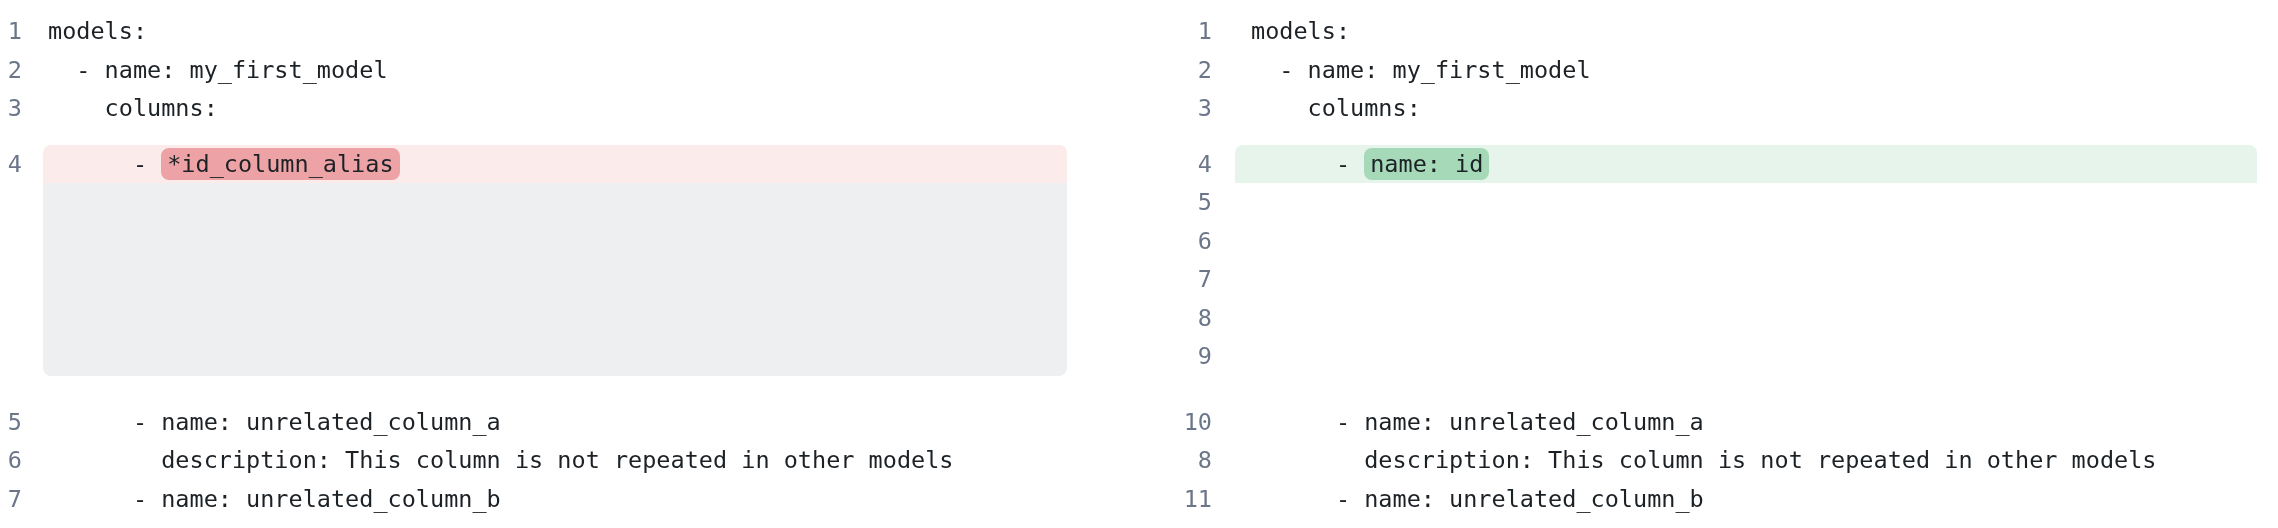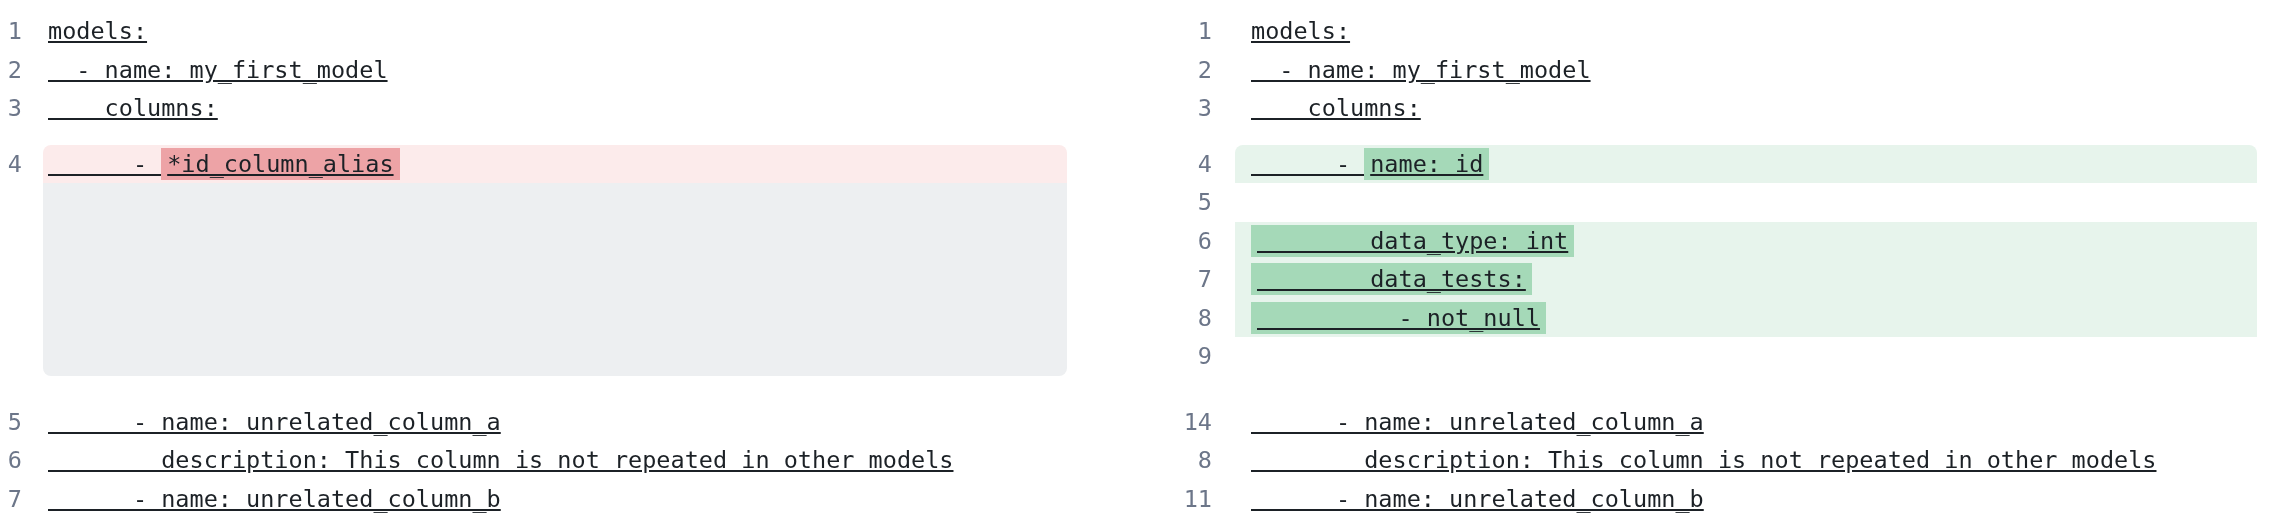--- a/index.html
+++ b/index.html
@@ -13,35 +13,35 @@
   body{
     width:2278px;height:528px;overflow:hidden;background:var(--bg);
     font-family:"DejaVu Sans Mono","Liberation Mono",monospace;
     font-size:23.5px;line-height:38.5px;color:var(--text);
   }
   .diff{display:flex;width:2278px;}
   .pane{width:1139px;padding-top:12px;flex:none;}
   .row{display:flex;height:38.5px;}
   .row.spacer-row{height:192.5px;}
   .gutter{flex:none;text-align:right;color:var(--num);user-select:none;white-space:pre;}
-  .codecol{flex:none;white-space:pre;text-decoration:underline;}
+  .codecol{flex:none;white-space:pre;}
   
   .pane-old .gutter{width:22px;}
   .pane-old .codecol{margin-left:21px;width:1024px;padding-left:5px;}
   
   .pane-new .gutter{width:73px;}
   .pane-new .codecol{margin-left:23px;width:1022px;padding-left:16px;}
   
   .group{margin:17px 0 27px 0;}
   .group .row:first-child .codecol{border-top-left-radius:8px;border-top-right-radius:8px;}
   .group .row:last-child .codecol{border-bottom-left-radius:8px;border-bottom-right-radius:8px;}
   .removed .codecol{background:var(--removed-row);}
   .added .codecol{background:var(--added-row);}
   .spacer-row .codecol{background:var(--collapsed);height:192.5px;}
-  .mark{border-radius:0;padding:2px 6px;}
+  .mark{border-radius:8px;padding:2px 6px;}
   .removed .mark{background:var(--removed-token);}
   .added .mark{background:var(--added-token);}
 </style>
 </head>
 <body>
 
 <div class="diff">
   <div class="pane pane-old">
       <div class="row context">
         <div class="gutter">1</div>
@@ -94,36 +94,33 @@
       <div class="group">
         <div class="row added">
           <div class="gutter">4</div>
           <div class="codecol"><span>      - </span><span class="mark">name: id</span></div>
         </div>
         <div class="row added">
           <div class="gutter">5</div>
         </div>
         <div class="row added">
           <div class="gutter">6</div>
-          <div class="codecol"><span class="mark">        data_type: int</span></div>
         </div>
         <div class="row added">
           <div class="gutter">7</div>
-          <div class="codecol"><span class="mark">        data_tests:</span></div>
         </div>
         <div class="row added">
           <div class="gutter">8</div>
-          <div class="codecol"><span class="mark">          - not_null</span></div>
         </div>
         <div class="row added">
           <div class="gutter">9</div>
         </div>
       </div>
       <div class="row context">
-        <div class="gutter">14</div>
+        <div class="gutter">10</div>
         <div class="codecol">      - name: unrelated_column_a</div>
       </div>
       <div class="row context">
         <div class="gutter">8</div>
         <div class="codecol">        description: This column is not repeated in other models</div>
       </div>
       <div class="row context">
         <div class="gutter">11</div>
         <div class="codecol">      - name: unrelated_column_b</div>
       </div>

